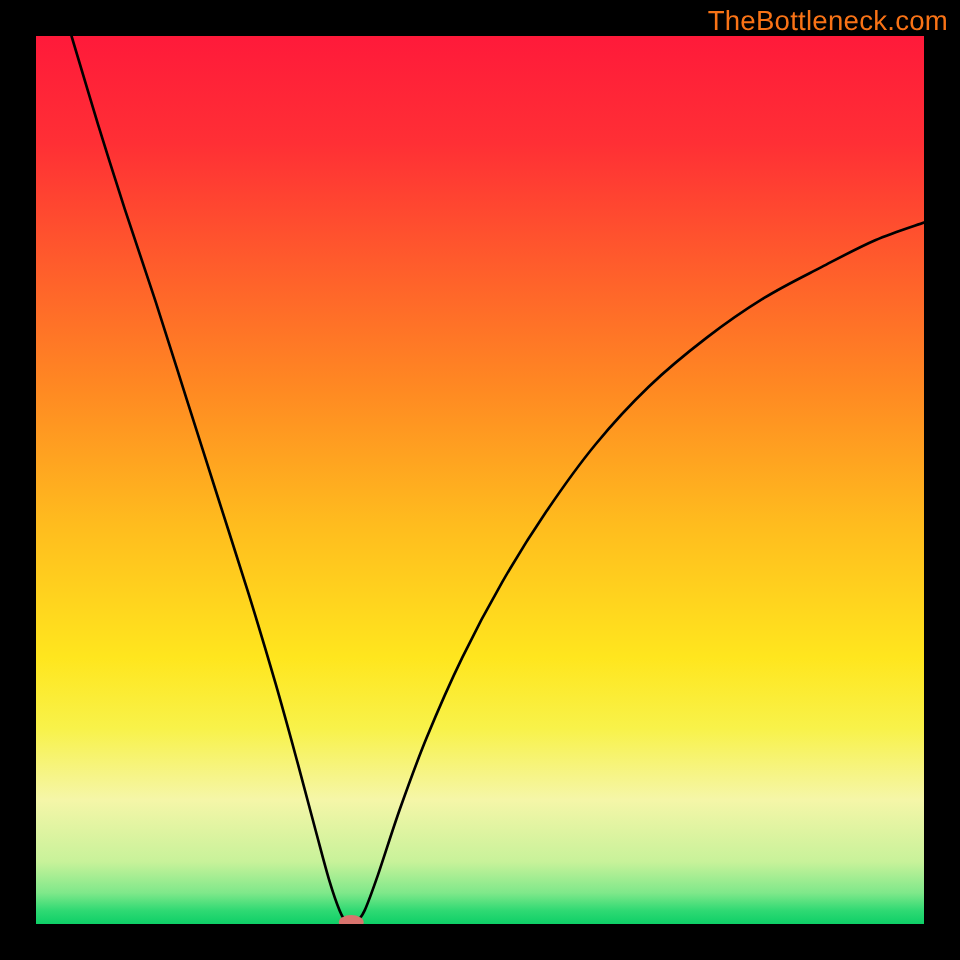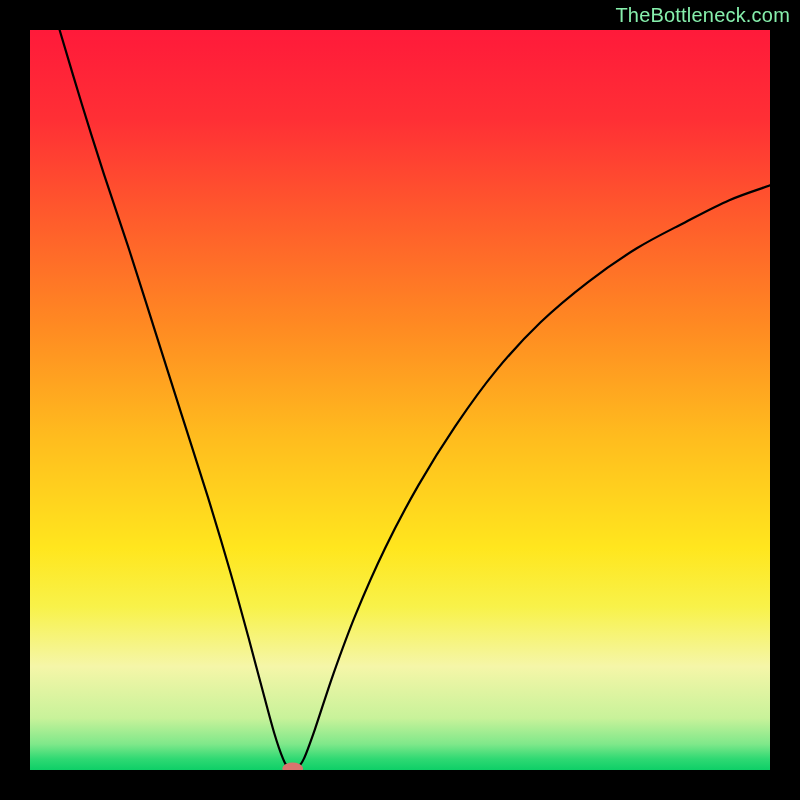--- a/index.html
+++ b/index.html
@@ -14,22 +14,22 @@
   .frame {
     position: relative;
     width: 800px;
     height: 800px;
     background: #000;
   }
   .watermark {
     position: absolute;
     top: 4px;
     right: 10px;
-    color: #86efac;
-    font-size: 20px;
+    color: #f97316;
+    font-size: 23px;
     font-weight: 400;
     letter-spacing: 0.2px;
     z-index: 10;
   }
   svg {
     display: block;
   }
 </style>
 </head>
 <body>

